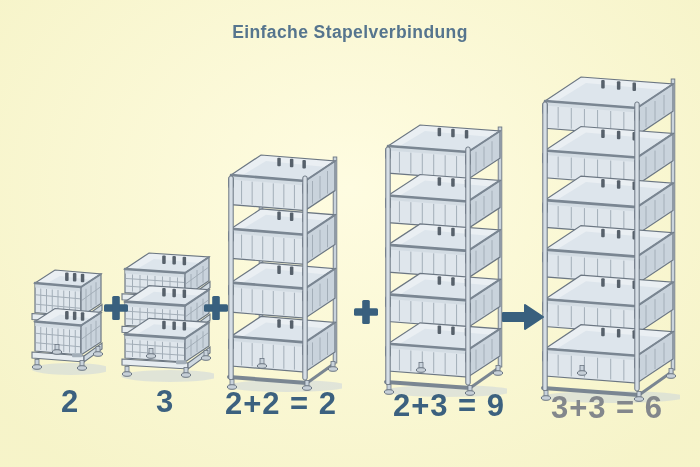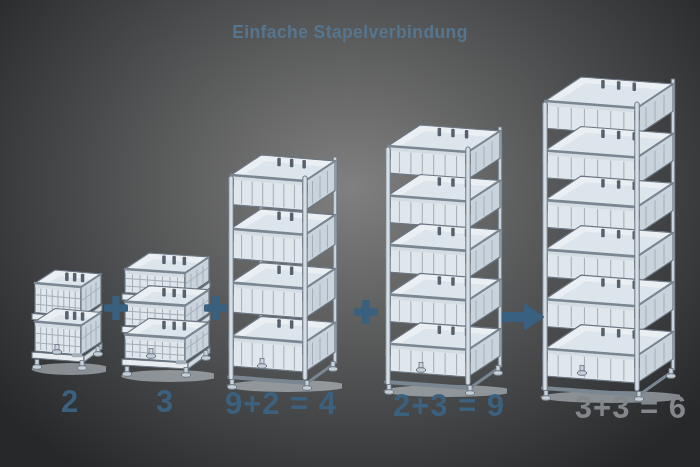--- a/index.html
+++ b/index.html
@@ -19,21 +19,21 @@
   .stack{position:absolute;z-index:2;}
   .op{position:absolute;z-index:2;line-height:0;}
   .stack-label{
     position:absolute;text-align:center;z-index:3;
     font-size:31px;font-weight:600;letter-spacing:1px;line-height:1;
   }
 </style>
 </head>
 <body>
 
-<div class="stage" id="stage" style="background: #000000;">
+<div class="stage" id="stage" style="background: #fef9c3;">
   <div class="title" id="title" style="color: rgb(86, 117, 142);">Einfache Stapelverbindung</div>
   <div id="row">
       <div class="stack" style="left: 30px; top: 262px; width: 76px; height: 113px;"><svg width="76" height="113" viewBox="0 0 76 113">
           <ellipse cx="41" cy="107" rx="39.52" ry="6" fill="#ccd5dd" opacity="0.55"></ellipse>
           <g>
             <polygon points="5.0,21.0 51.0,25.0 71.0,12.0 25.0,8.0" fill="#eaeff3" stroke="#6b7682" stroke-width="1.2"></polygon>
             <polygon points="12.0,24.0 48.0,28.0 62.0,18.0 30.0,14.0" fill="#dde5ec"></polygon>
             <rect x="35.1" y="10.4" width="3.5" height="8.5" rx="1" fill="#57616b"></rect>
             <rect x="42.9" y="11.1" width="3.5" height="8.5" rx="1" fill="#57616b"></rect>
             <rect x="50.8" y="11.7" width="3.5" height="8.5" rx="1" fill="#57616b"></rect>
@@ -295,21 +295,21 @@
           <rect x="76.8" y="28" width="4.4" height="204" rx="2" fill="#d6dee5" stroke="#6b7682" stroke-width="1"></rect>
           <rect x="4" y="231.5" width="4" height="6" fill="#c9d3dc" stroke="#6b7682" stroke-width="0.8"></rect>
           <ellipse cx="6" cy="239" rx="4.6" ry="2.3" fill="#c6cfd7" stroke="#6b7682" stroke-width="1"></ellipse>
           <rect x="79" y="232.5" width="4" height="6" fill="#c9d3dc" stroke="#6b7682" stroke-width="0.8"></rect>
           <ellipse cx="81" cy="240" rx="4.6" ry="2.3" fill="#c6cfd7" stroke="#6b7682" stroke-width="1"></ellipse>
           <rect x="105" y="213.5" width="4" height="6" fill="#c9d3dc" stroke="#6b7682" stroke-width="0.8"></rect>
           <ellipse cx="107" cy="221" rx="4.6" ry="2.3" fill="#c6cfd7" stroke="#6b7682" stroke-width="1"></ellipse>
           <rect x="34" y="210.5" width="4" height="6" fill="#c9d3dc" stroke="#6b7682" stroke-width="0.8"></rect>
           <ellipse cx="36" cy="218" rx="4.6" ry="2.3" fill="#c6cfd7" stroke="#6b7682" stroke-width="1"></ellipse>
         </svg></div>
-      <div class="stack-label" style="left: 201px; top: 388px; width: 160px; color: rgb(60, 97, 127);">9+2 = 4</div>
+      <div class="stack-label" style="left: 201px; top: 388px; width: 160px; color: rgb(60, 97, 127);">2+2 = 2</div>
       <div class="stack" style="left: 383px; top: 118px; width: 124px; height: 279px;"><svg width="124" height="279" viewBox="0 0 124 279">
           <ellipse cx="65" cy="273" rx="64.48" ry="6" fill="#ccd5dd" opacity="0.55"></ellipse>
           <rect x="35.2" y="9" width="3.6" height="240" fill="#c9d3dc" stroke="#6b7682" stroke-width="0.9"></rect>
           <rect x="115.2" y="9" width="3.6" height="240" fill="#c9d3dc" stroke="#6b7682" stroke-width="0.9"></rect>
           <line x1="3" y1="264" x2="87" y2="270" stroke="#7a8692" stroke-width="4" stroke-linecap="round"></line>
           <line x1="87" y1="270" x2="117" y2="249" stroke="#7a8692" stroke-width="3"></line>
           <g>
             <polygon points="5.0,28.0 85.0,34.0 117.0,13.0 37.0,7.0" fill="#eaeff3" stroke="#6b7682" stroke-width="1.2"></polygon>
             <polygon points="12.0,31.0 82.0,37.0 108.0,19.0 42.0,13.0" fill="#dde5ec"></polygon>
             <rect x="54.6" y="9.8" width="3.5" height="8.5" rx="1" fill="#57616b"></rect>
@@ -584,21 +584,21 @@
           <rect x="94.8" y="32" width="4.4" height="289" rx="2" fill="#d6dee5" stroke="#6b7682" stroke-width="1"></rect>
           <rect x="4" y="320.5" width="4" height="6" fill="#c9d3dc" stroke="#6b7682" stroke-width="0.8"></rect>
           <ellipse cx="6" cy="328" rx="4.6" ry="2.3" fill="#c6cfd7" stroke="#6b7682" stroke-width="1"></ellipse>
           <rect x="97" y="321.5" width="4" height="6" fill="#c9d3dc" stroke="#6b7682" stroke-width="0.8"></rect>
           <ellipse cx="99" cy="329" rx="4.6" ry="2.3" fill="#c6cfd7" stroke="#6b7682" stroke-width="1"></ellipse>
           <rect x="129" y="298.5" width="4" height="6" fill="#c9d3dc" stroke="#6b7682" stroke-width="0.8"></rect>
           <ellipse cx="131" cy="306" rx="4.6" ry="2.3" fill="#c6cfd7" stroke="#6b7682" stroke-width="1"></ellipse>
           <rect x="40" y="295.5" width="4" height="6" fill="#c9d3dc" stroke="#6b7682" stroke-width="0.8"></rect>
           <ellipse cx="42" cy="303" rx="4.6" ry="2.3" fill="#c6cfd7" stroke="#6b7682" stroke-width="1"></ellipse>
         </svg></div>
-      <div class="stack-label" style="left: 527px; top: 392px; width: 160px; color: rgb(131, 135, 140); text-align: right;">3+3 = 6</div>
+      <div class="stack-label" style="left: 527px; top: 392px; width: 160px; color: rgb(131, 135, 140);">3+3 = 6</div>
       <div class="op" style="left: 101px; top: 293px;"><svg width="30" height="30" viewBox="0 0 30 30">
           <rect x="3" y="11.2" width="24" height="7.6" rx="1.5" fill="#39607e"></rect>
           <rect x="11.2" y="3" width="7.6" height="24" rx="1.5" fill="#39607e"></rect>
         </svg></div>
       <div class="op" style="left: 201px; top: 293px;"><svg width="30" height="30" viewBox="0 0 30 30">
           <rect x="3" y="11.2" width="24" height="7.6" rx="1.5" fill="#39607e"></rect>
           <rect x="11.2" y="3" width="7.6" height="24" rx="1.5" fill="#39607e"></rect>
         </svg></div>
       <div class="op" style="left: 351px; top: 297px;"><svg width="30" height="30" viewBox="0 0 30 30">
           <rect x="3" y="11.2" width="24" height="7.6" rx="1.5" fill="#39607e"></rect>

